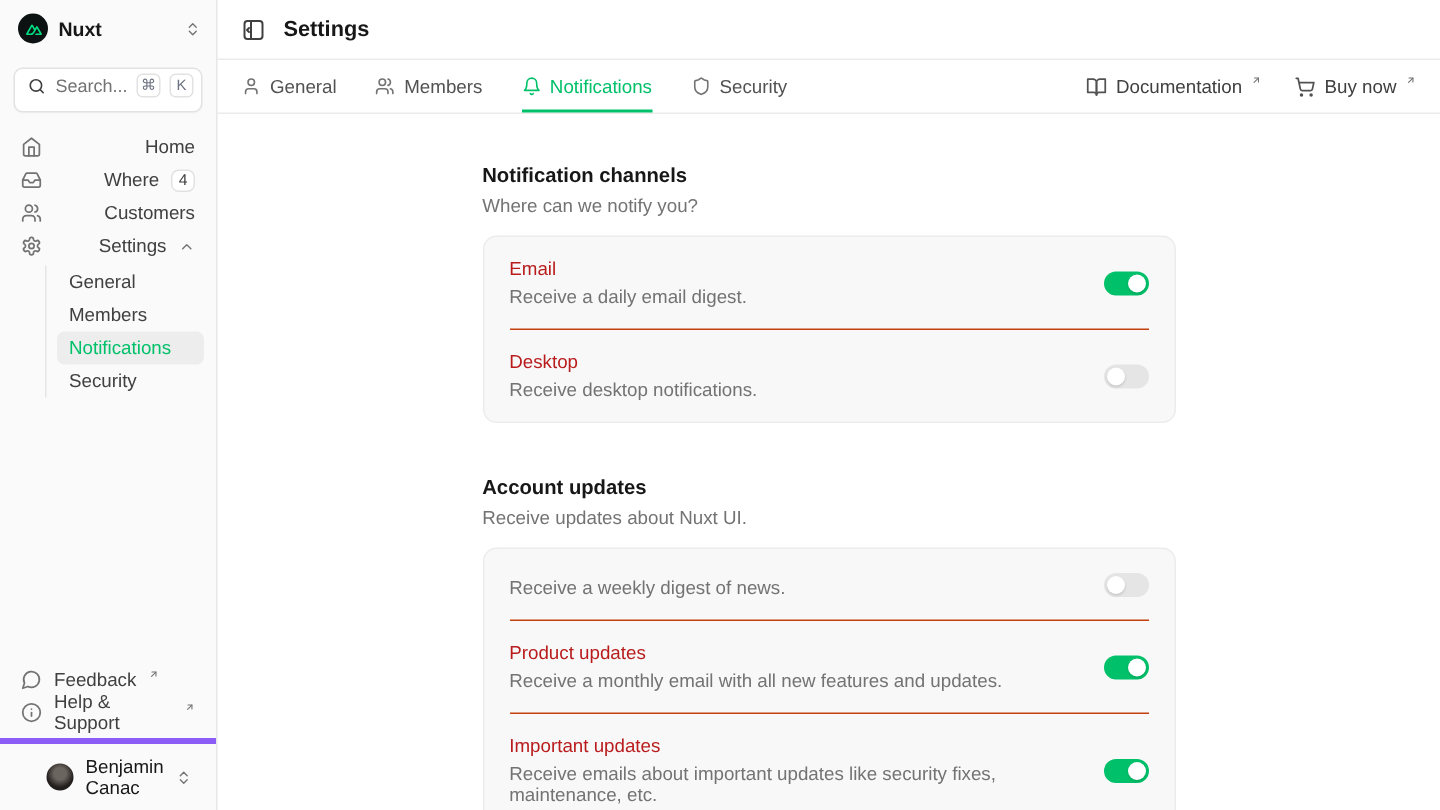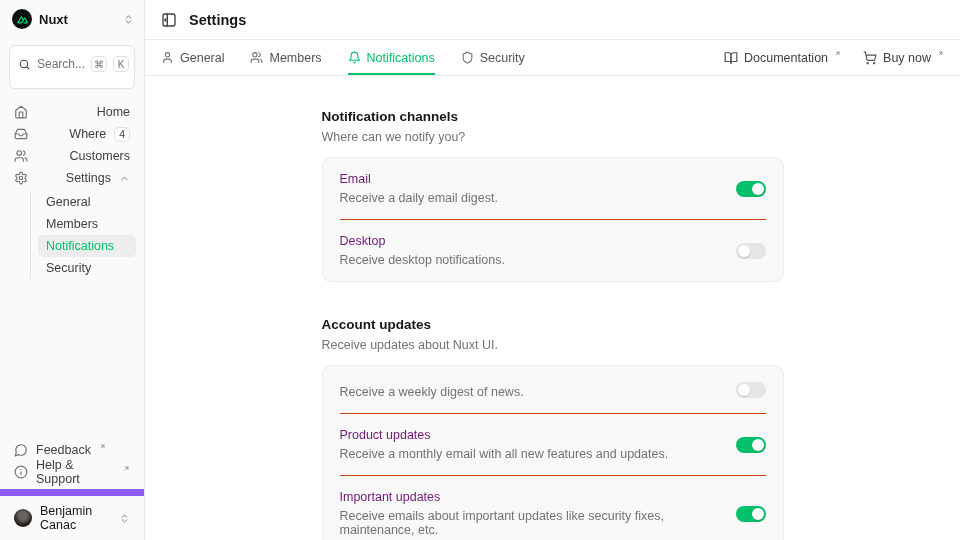--- a/index.html
+++ b/index.html
@@ -8,42 +8,42 @@
   .app { display:flex; width:960px; height:540px; }
 
   
   .sidebar { width:145px; min-width:145px; background:#fafafa; border-right:1px solid #e7e7e7;
     display:flex; flex-direction:column; }
   .ws-row { display:flex; align-items:center; gap:7px; padding:9px 10px 6px 12px; }
   .ws-logo { width:20px; height:20px; border-radius:50%; background:#0c1111; display:flex;
     align-items:center; justify-content:center; flex-shrink:0; cursor:pointer; }
   .ws-name { font-size:13px; font-weight:700; flex:1; }
   .updown { color:#737373; display:flex; cursor:pointer; }
-  .search-box { margin:10px 9px 6px 9px; height:44px; background:#fff; border:1px solid #e2e2e2;
+  .search-box { margin:10px 9px 6px 9px; height:30px; background:#fff; border:1px solid #e2e2e2;
     border-radius:6px; display:flex; align-items:center; gap:6px; padding:0 5px 6px 8px; cursor:text;
     box-shadow:0 1px 1px rgba(0,0,0,0.02); }
   .search-box .ph { flex:1; font-size:12px; color:#737373; }
   kbd { font-family:"Liberation Sans", sans-serif; font-size:10px; color:#6b7280; background:#fff;
     border:1px solid #e2e2e2; border-radius:4px; min-width:16px; height:16px; display:inline-flex;
     align-items:center; justify-content:center; padding:0 2px; }
   .sb-nav { padding:6px 8px 0 8px;text-align:right; }
   .sb-item { display:flex; align-items:center; gap:8px; padding:0 6px; height:22px; border-radius:5px;
     color:#404040; font-size:12.5px; cursor:pointer; }
   .sb-item .ico { display:flex; color:#737373; }
   .sb-item .lbl { flex:1; }
   .badge { font-size:10.5px; color:#404040; border:1px solid #e2e2e2; border-radius:5px;
     padding:0 4px; height:15px; display:flex; align-items:center; background:#fff; }
   .chev { color:#737373; display:flex; }
   .sb-children { margin:2px 0 0 22px; border-left:1px solid #e5e5e5; padding-left:7px; }
   .sb-child { display:flex; align-items:center; height:22px; padding:0 8px; border-radius:5px;
     font-size:12.5px; color:#404040; cursor:pointer; }
   .sb-child.active { color:#00c16a; background:#ededed; }
   .sb-spacer { flex:1; }
   .sb-footer { padding:0 8px 6px 8px; }
-  .sb-user-wrap { border-top:7px solid #8b5cf6; padding:6px 8px; }
+  .sb-user-wrap { border-top:4px solid #8b5cf6; padding:6px 25px; }
   .sb-user { display:flex; align-items:center; gap:8px; padding:2px 6px; border-radius:5px; cursor:pointer; }
   .avatar { width:18px; height:18px; border-radius:50%; flex-shrink:0;
     background:radial-gradient(circle at 50% 38%, #6b6560 0 28%, #24201e 62%, #171413 100%); }
   .sb-user .name { flex:1; font-size:12.5px; font-weight:500; color:#171717; }
   .ext { color:#737373; position:relative; top:-4px; left:0px; display:inline-flex; }
 
   
   .main { flex:1; display:flex; flex-direction:column; min-width:0; }
   .titlebar { height:40px; border-bottom:1px solid #ebebeb; display:flex; align-items:center;
     gap:12px; padding:0 16px; }
@@ -66,21 +66,21 @@
   
   .content { flex:1; overflow:hidden; display:flex; justify-content:center; padding-top:33px; }
   .container { width:462px; }
   .section + .section { margin-top:35px; }
   .sec-title { font-size:13.5px; font-weight:700; color:#171717; }
   .sec-desc { font-size:12.5px; color:#737373; margin-top:6px; }
   .card { margin-top:13px; background:#f8f8f8; border:1px solid #ececec; border-radius:9px;
     padding:0 17px; }
   .row { display:flex; align-items:center; justify-content:space-between; gap:16px; padding:14px 0; }
   .row + .row { border-top:1px solid #c2410c;justify-content:space-between; }
-  .row .rl { font-size:12.5px; font-weight:500; color:#701a75; }
+  .row .rl { font-size:12.5px; font-weight:500; color:#b91c1c; }
   .row .rd { font-size:12.5px; color:#737373; margin-top:5px; }
   .toggle { width:30px; height:16px; border-radius:9px; background:#e5e5e5; border:none;
     position:relative; cursor:pointer; flex-shrink:0; }
   .toggle::after { content:""; position:absolute; top:2px; left:2px; width:12px; height:12px;
     border-radius:50%; background:#fff; box-shadow:0 1px 2px rgba(0,0,0,0.15); }
   .toggle.on { background:#00c16a; }
   .toggle.on::after { left:auto; right:2px; }
   svg { display:block; }
 </style>
 </head>

